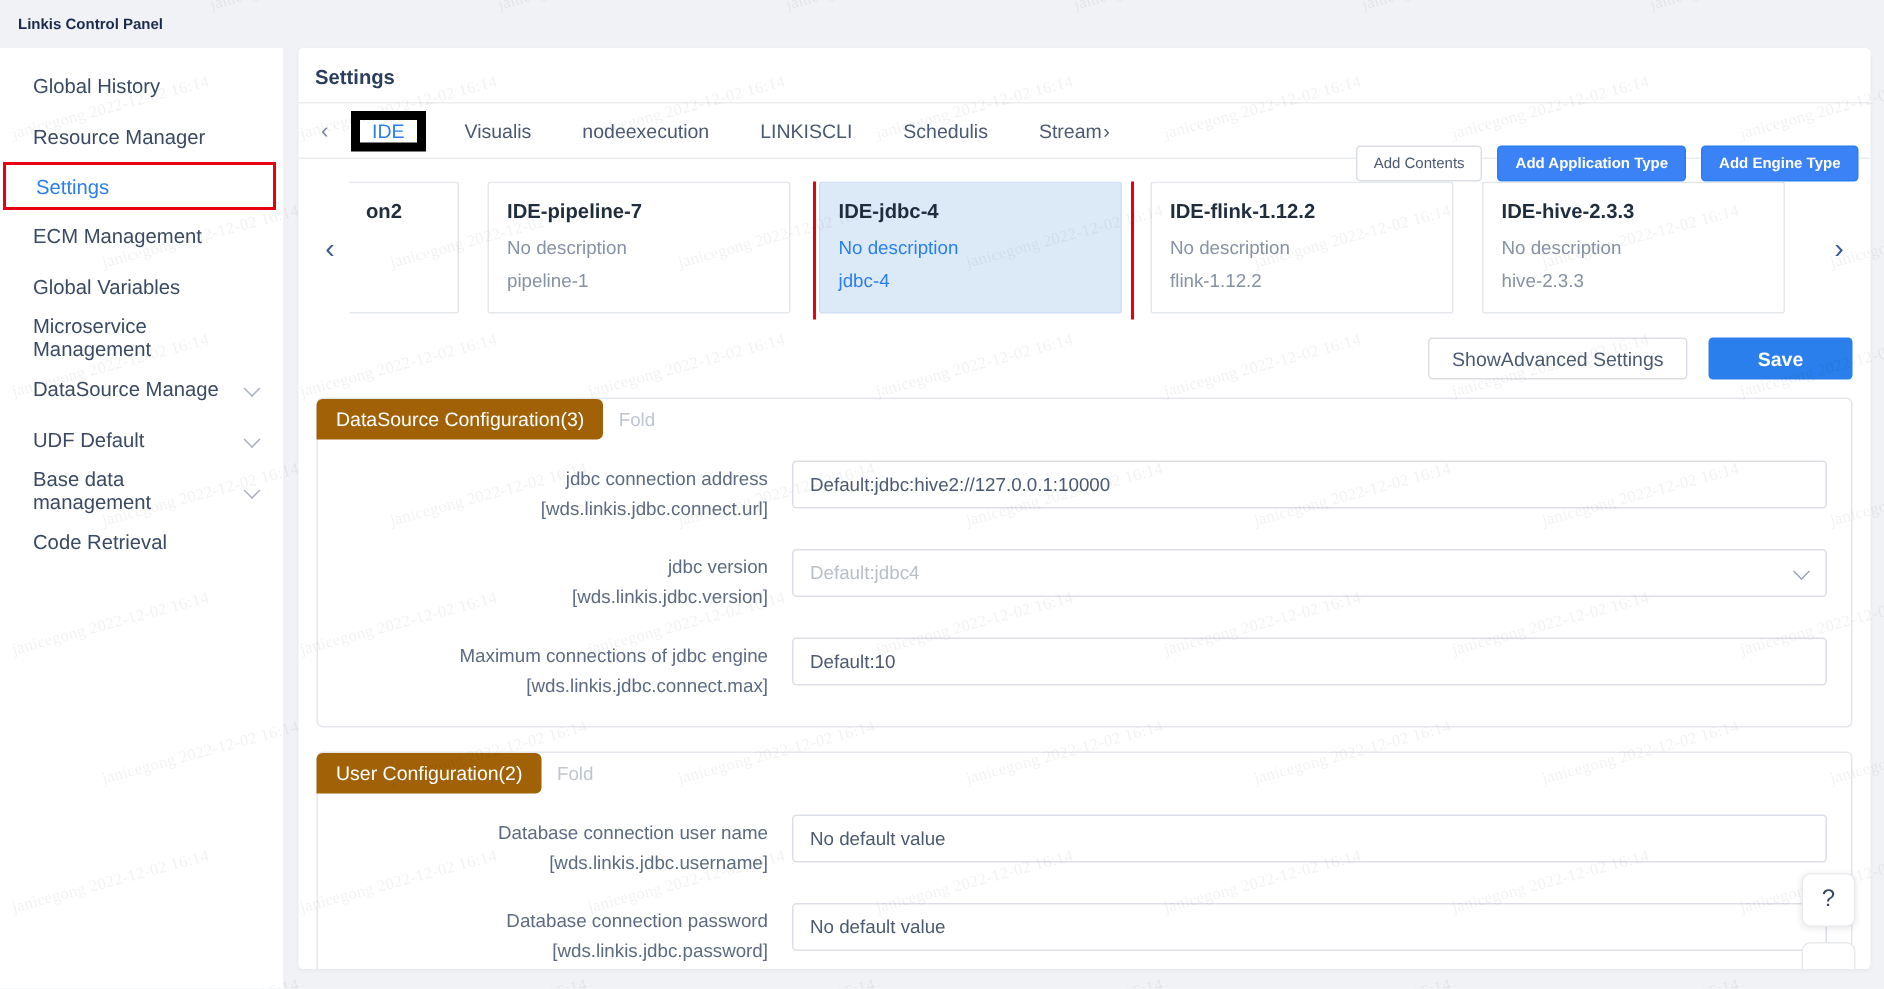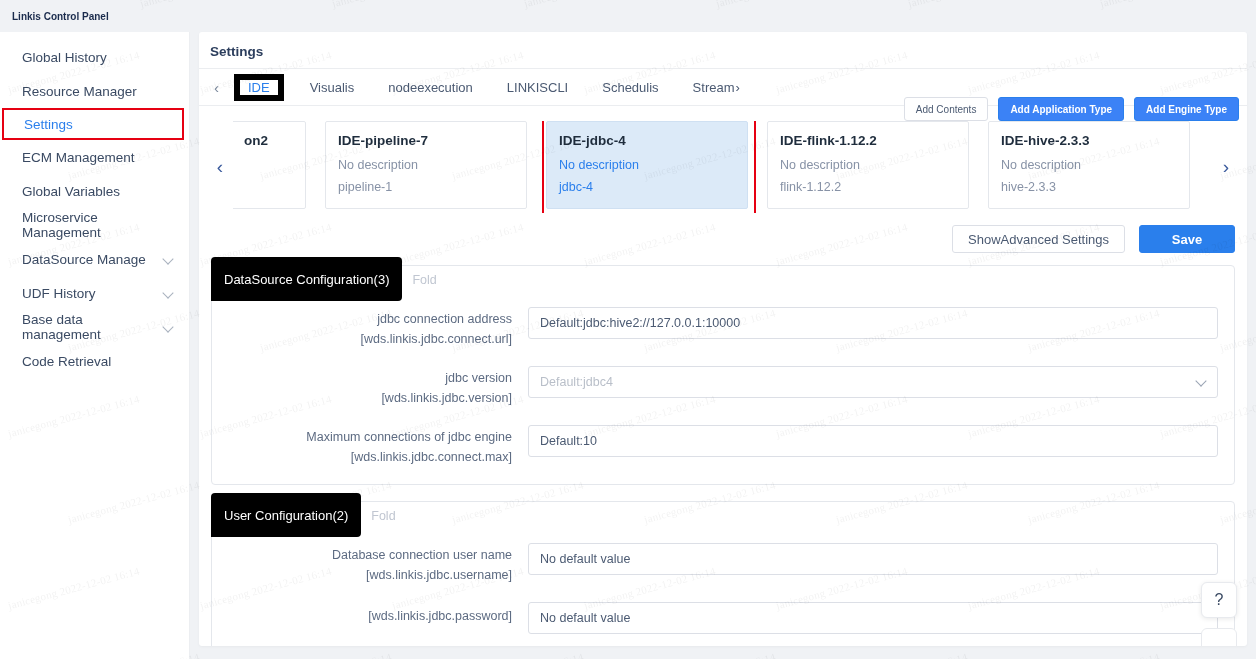--- a/index.html
+++ b/index.html
@@ -190,23 +190,23 @@
   .sections { padding: 12px 12px 0 12px; }
   .section {
     border: 1px solid #e4e7ec;
     border-radius: 4px;
     margin-bottom: 16px;
     position: relative;
     background: #fff;
   }
   .sec-head { display: flex; align-items: center; height: 27px; }
   .sec-badge {
-    background: #000000; color: #fff;
+    background: #a16207; color: #fff;
     font-size: 13px;
-    height: 44px; padding: 0 13px;
+    height: 27px; padding: 0 13px;
     display: flex; align-items: center;
     border-radius: 4px 4px 4px 0;
     margin-top: -1px; margin-left: -1px;
     white-space: nowrap;
   }
   .sec-fold { font-size: 12.5px; color: #c0c6d1; margin-left: 10px; cursor: pointer; }
   .sec-body { padding: 14px 16px 14px 0; }
 
   .field { display: flex; align-items: flex-start; margin-bottom: 16px; }
   .field:last-child { margin-bottom: 2px; }
@@ -284,21 +284,21 @@
         <span class="lbl">Global Variables</span>
       </div>
       <div class="nav-item">
         <span class="lbl">Microservice Management</span>
       </div>
       <div class="nav-item">
         <span class="lbl">DataSource Manage</span>
         <span class="chev"></span>
       </div>
       <div class="nav-item">
-        <span class="lbl">UDF History</span>
+        <span class="lbl">UDF Default</span>
         <span class="chev"></span>
       </div>
       <div class="nav-item">
         <span class="lbl">Base data management</span>
         <span class="chev"></span>
       </div>
       <div class="nav-item">
         <span class="lbl">Code Retrieval</span>
       </div>
     </div>
@@ -438,20 +438,21 @@
               <span class="fl-main">Database connection user name</span>
               <span class="fl-key">[wds.linkis.jdbc.username]</span>
             </div>
             <div class="field-ctrl">
               <input class="inp" type="text" value="No default value" style="">
             </div>
           </div>
 
           <div class="field">
             <div class="field-label">
+              <span class="fl-main">Database connection password</span>
               <span class="fl-key">[wds.linkis.jdbc.password]</span>
             </div>
             <div class="field-ctrl">
               <input class="inp" type="text" value="No default value" style="">
             </div>
           </div>
 
         </div>
       </div>
     </div>

